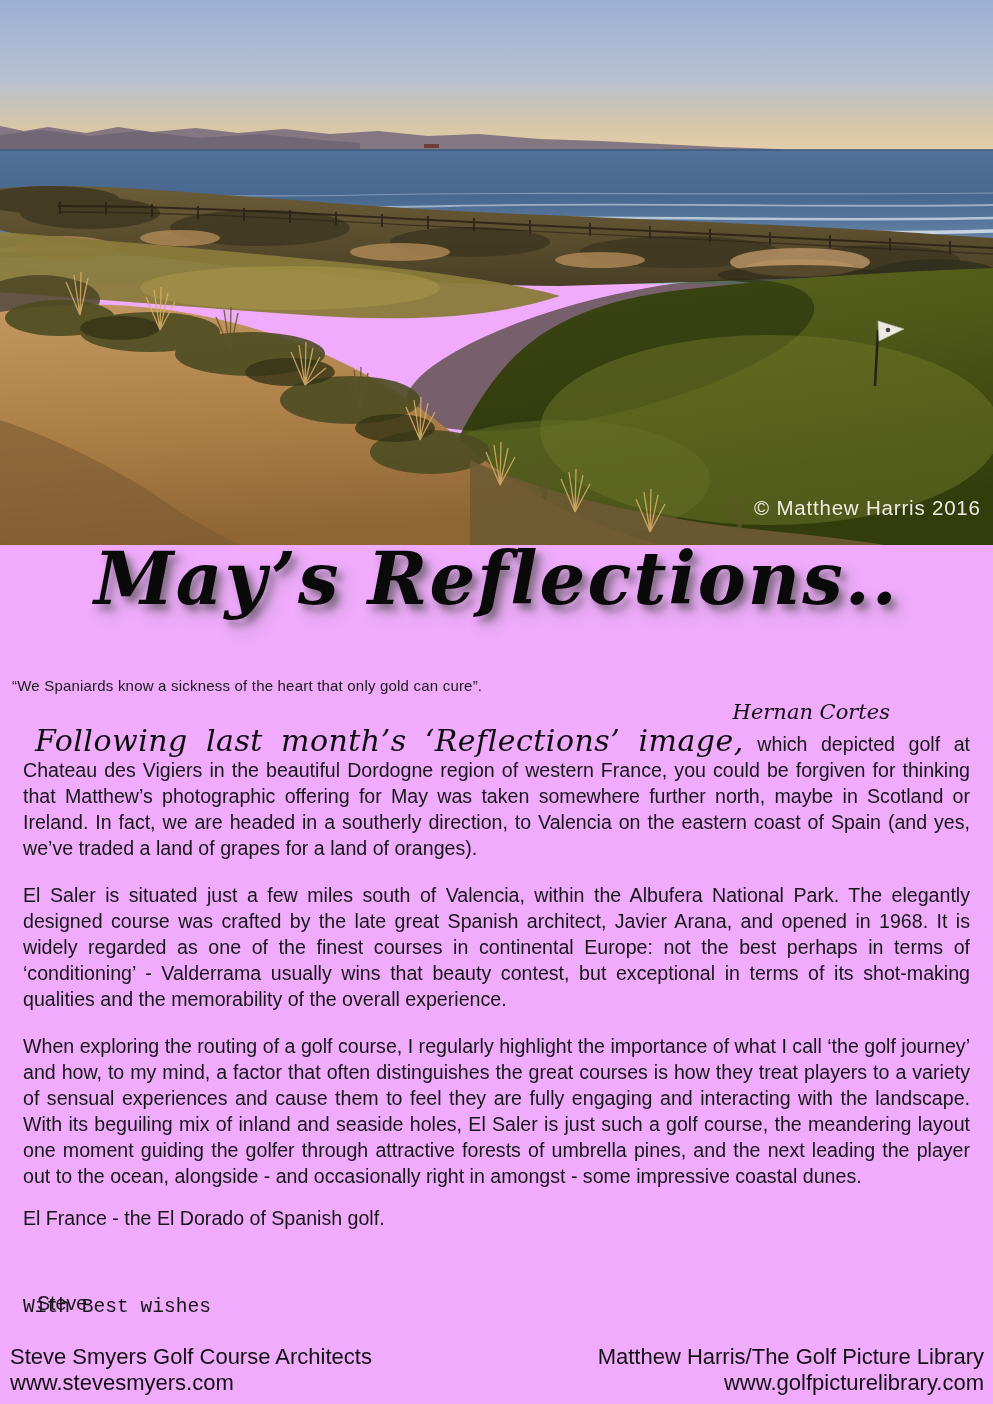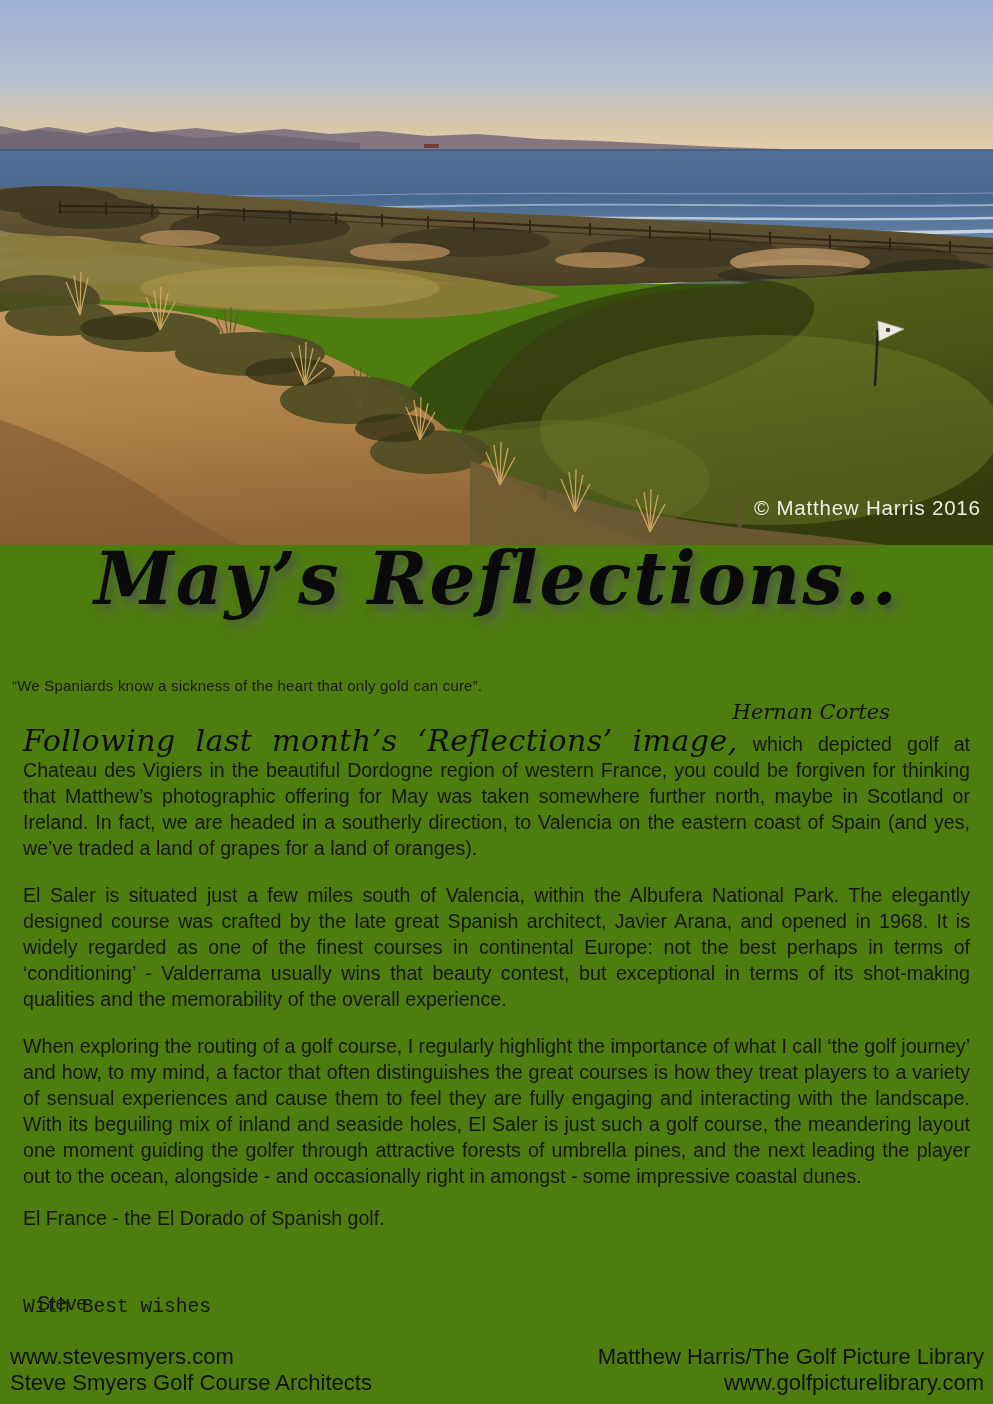--- a/index.html
+++ b/index.html
@@ -1,33 +1,33 @@
 <!DOCTYPE html>
 <html><head>
 <meta charset="utf-8">
 <style>
   html,body{margin:0;padding:0;background:#ffffff;}
-  .page{position:relative;width:993px;height:1404px;background:#4d7c0f;overflow:hidden;
+  .page{position:relative;width:993px;height:1404px;background:#f0abfc;overflow:hidden;
         font-family:"Liberation Sans",sans-serif;color:#161616;}
   .photo{position:absolute;top:0;left:0;width:993px;height:545px;}
   .photo svg{display:block;}
   .credit-text{font-family:"Liberation Sans",sans-serif;letter-spacing:.8px;}
   .title{position:absolute;top:536px;left:0;width:100%;margin:0;text-align:center;
          font-family:"DejaVu Serif",serif;font-style:italic;font-weight:700;
          font-size:72px;letter-spacing:2px;color:#0a0a0a;
          text-shadow:5px 6px 7px rgba(70,70,70,.55), 9px 10px 14px rgba(120,120,120,.35);}
   .quote{position:absolute;top:677px;left:0;width:100%;text-align:left;
          font-size:15px;letter-spacing:.2px;color:#1a1a1a;padding-left:12px;}
   .attribution{position:absolute;top:700px;left:0;width:884px;text-align:right;
          font-family:"DejaVu Serif",serif;font-style:italic;font-size:21px;color:#111;padding-left:6px;}
   .body{position:absolute;top:728px;left:23px;width:947px;}
   .para{margin:0 0 21px 0;font-size:19.6px;line-height:26px;text-align:justify;
         text-justify:inter-word;color:#161616;}
   .lead-script{font-family:"DejaVu Serif",serif;font-style:italic;font-size:30px;
-        line-height:26px;letter-spacing:.5px;color:#0e0e0e;}
+        line-height:26px;letter-spacing:.5px;color:#0e0e0e;margin-left:12px;}
   .line{position:absolute;left:23px;margin:0;font-size:19.6px;color:#161616;}
   .closing{top:1207px;} .signoff{top:1296px;font-family:Liberation Mono, monospace;} .signature{top:1292px;margin-left:14px;}
   .footer{position:absolute;top:1344px;left:0;width:993px;}
   .footer-left{position:absolute;left:10px;top:0;text-align:left;
         font-size:22px;line-height:26px;color:#111;}
   .footer-right{position:absolute;right:9px;top:0;text-align:right;
         font-size:22px;line-height:26px;color:#111;}
 </style>
 </head>
 <body>
@@ -192,22 +192,22 @@
     <p class="para">El Saler is situated just a few miles south of Valencia, within the Albufera National Park. The elegantly designed course was crafted by the late great Spanish architect, Javier Arana, and opened in 1968. It is widely regarded as one of the finest courses in continental Europe: not the best perhaps in terms of ‘conditioning’ - Valderrama usually wins that beauty contest, but exceptional in terms of its shot-making qualities and the memorability of the overall experience.</p>
     <p class="para">When exploring the routing of a golf course, I regularly highlight the importance of what I call ‘the golf journey’ and how, to my mind, a factor that often distinguishes the great courses is how they treat players to a variety of sensual experiences and cause them to feel they are fully engaging and interacting with the landscape. With its beguiling mix of inland and seaside holes, El Saler is just such a golf course, the meandering layout one moment guiding the golfer through attractive forests of umbrella pines, and the next leading the player out to the ocean, alongside - and occasionally right in amongst - some impressive coastal dunes.</p>
   </div>
 
   <p class="line closing">El France - the El Dorado of Spanish golf.</p>
   <p class="line signoff">With Best wishes</p>
   <p class="line signature">Steve</p>
 
   <div class="footer">
     <div class="footer-left">
+      <div>Steve Smyers Golf Course Architects</div>
       <div>www.stevesmyers.com</div>
-      <div>Steve Smyers Golf Course Architects</div>
     </div>
     <div class="footer-right">
       <div>Matthew Harris/The Golf Picture Library</div>
       <div>www.golfpicturelibrary.com</div>
     </div>
   </div>
 
 </div>
 
 </body></html>

